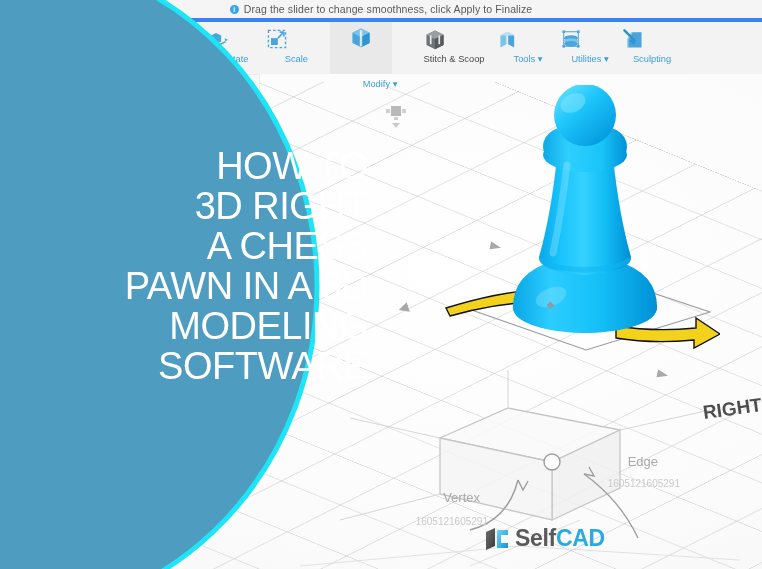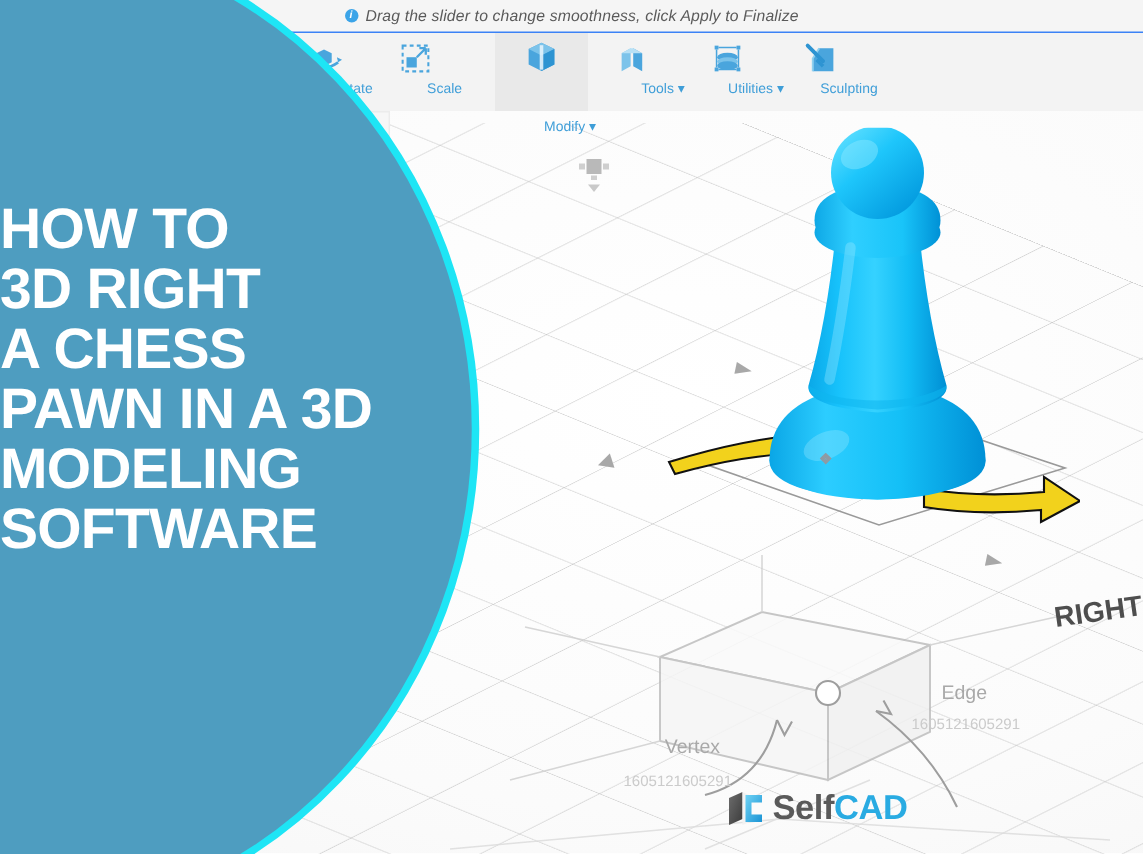--- a/index.html
+++ b/index.html
@@ -49,23 +49,23 @@
     transform: scaleX(-1); color:#3a3a3a; white-space:nowrap;
   }
 
   
   .floorplan{ position:absolute; left:-10px; top:30px; width:240px; height:460px; opacity:.55;}
   .floorplan svg{ width:100%; height:100%; }
 
   
   .tipbar{
     position:absolute; left:0; top:0; right:0; height:22px;
-    background:#f5f5f5; border-bottom:1px solid #3b82f6;
+    background:#f5f5f5; border-bottom:4px solid #3b82f6;
     display:flex; align-items:center; justify-content:center;
-    font-size:10.5px; color:#5a5a5a; letter-spacing:.1px;font-style:italic;
+    font-size:10.5px; color:#5a5a5a; letter-spacing:.1px;
   }
   .tipbar .info-dot{
     width:9px;height:9px;border-radius:50%;background:#3ba4e8;
     margin-right:5px; display:inline-flex;align-items:center;justify-content:center;
     color:#fff; font-size:7px; font-weight:bold; line-height:9px;
   }
 
   
   .ribbon{
     position:absolute; left:0; top:22px; right:0; height:52px;
@@ -137,24 +137,24 @@
   
   .handle{ position:absolute; left:546px; top:300px; width:16px; height:11px;
            color:#8f9aa3; font-size:10px; font-weight:bold; letter-spacing:-2px;}
 
   
   .overlay-wrap{ position:absolute; left:-310px; top:-46px; width:630px; height:664px; }
   .overlay-wrap svg{ width:100%; height:100%; }
 
   
   .title{
-    position:absolute; left:0px; top:133px; width:368px;
-    text-align:left; color:#ffffff;
+    position:absolute; left:0px; top:146px; width:368px;
+    text-align:right; color:#ffffff;
     font-family:"Liberation Sans", sans-serif;
-    font-weight:bold; font-size:38px; line-height:40px;
+    font-weight:normal; font-size:38px; line-height:40px;
     letter-spacing:-0.5px;
   }
   .title div{ white-space:nowrap; }
 
   
   .logo{
     position:absolute; left:484px; top:525px;
     display:flex; align-items:center; gap:5px;
   }
   .logo-mark{ width:26px;height:26px; }
@@ -365,20 +365,31 @@
             <span class="glyph">
               <svg viewBox="0 0 28 28" width="24" height="24">
                 <path d="M4 9 L14 4 L24 9 L24 21 L14 26 L4 21 Z" fill="#4aa5dd"></path>
                 <path d="M14 4 L24 9 L14 14 L4 9 Z" fill="#7cc3ea"></path>
                 <path d="M14 14 L24 9 L24 21 L14 26 Z" fill="#2e94d2"></path>
                 <rect x="12.6" y="6" width="2.8" height="19" fill="#eaf6fd" opacity=".85"></rect>
               </svg>
             </span>
             <span class="lbl">Modify ▾</span>
           </div>
+          <div class="rib-item w-xwide">
+            <span class="glyph">
+              <svg viewBox="0 0 28 28" width="24" height="24">
+                <path d="M4 9 L14 4 L24 9 L24 21 L14 26 L4 21 Z" fill="#6f7276"></path>
+                <path d="M14 4 L24 9 L14 14 L4 9 Z" fill="#9a9da1"></path>
+                <path d="M14 14 L24 9 L24 21 L14 26 Z" fill="#55585c"></path>
+                <path d="M9 10 L9 20 M19 10 L19 20" stroke="#e8e8e8" stroke-width="2"></path>
+              </svg>
+            </span>
+            <span class="lbl dark">Stitch &amp; Scoop</span>
+          </div>
           <div class="rib-item">
             <span class="glyph">
               <svg viewBox="0 0 28 28" width="24" height="24">
                 <path d="M4 10 L11 6 L11 20 L4 24 Z" fill="#7cc3ea"></path>
                 <path d="M13 6 L20 10 L20 24 L13 20 Z" fill="#4aa5dd"></path>
                 <path d="M4 10 L11 6 L13 6 L20 10 L13 10 L11 10 Z" fill="#b7e0f5"></path>
               </svg>
             </span>
             <span class="lbl">Tools ▾</span>
           </div>

